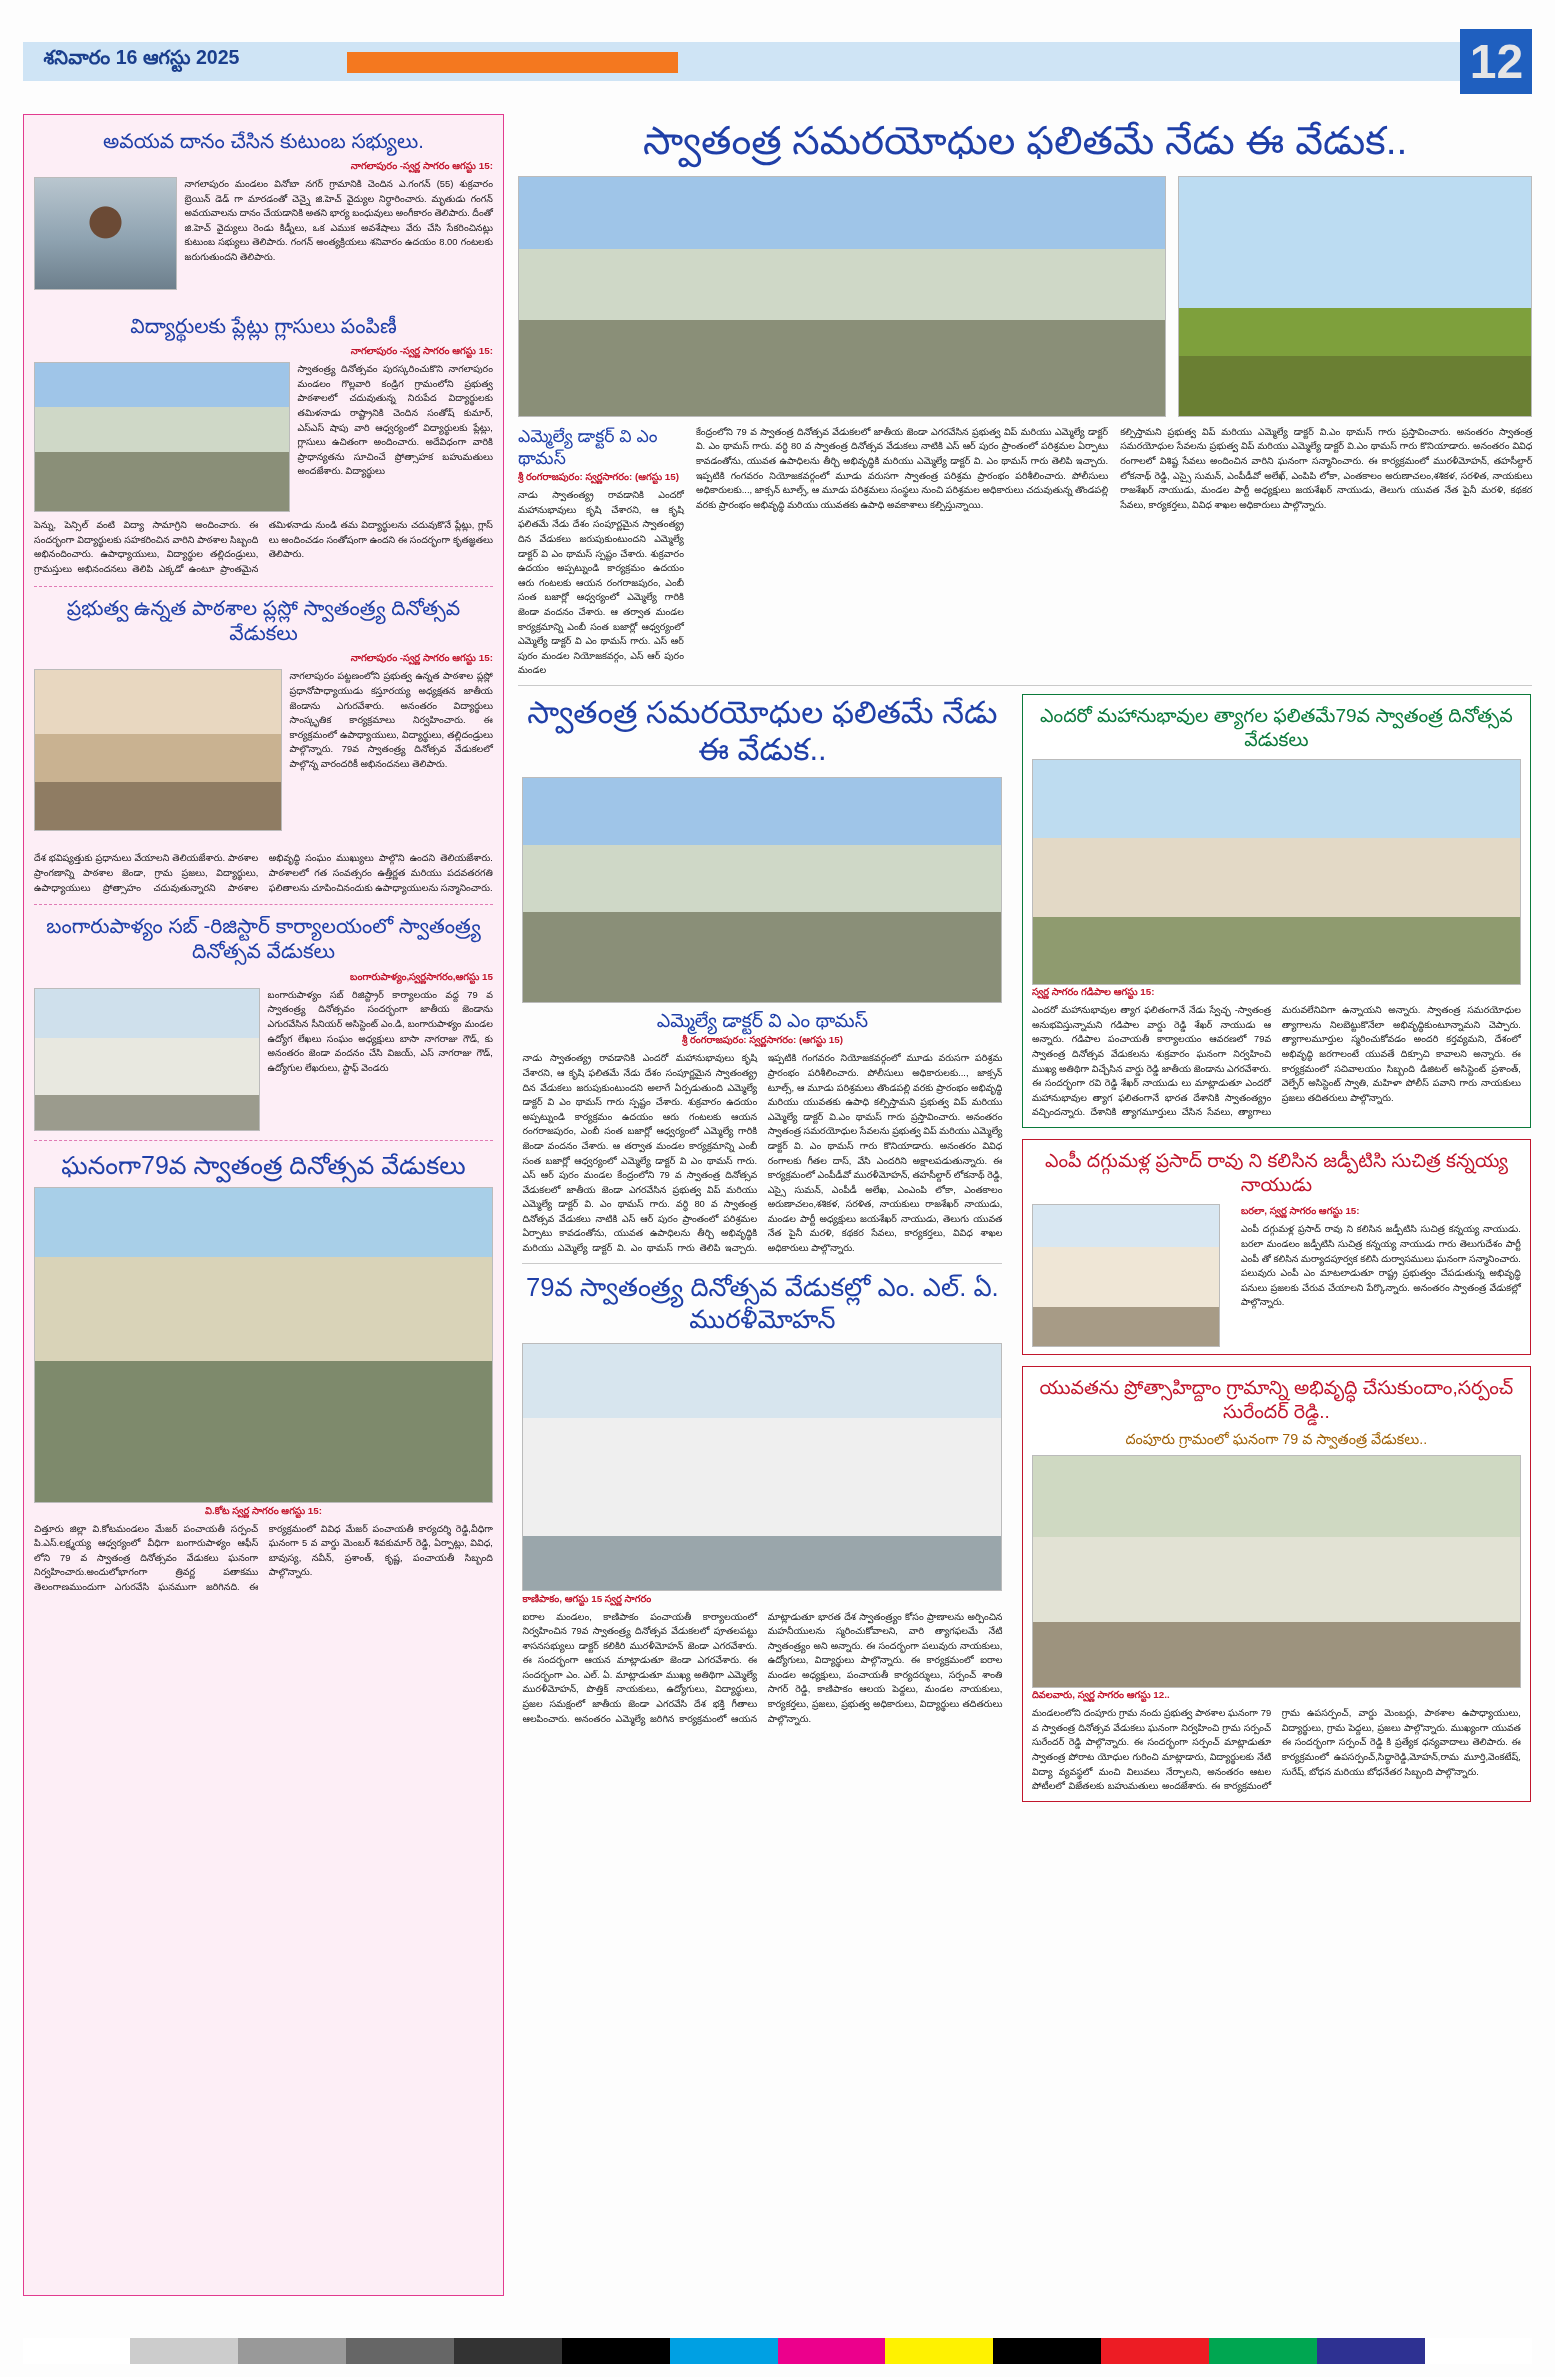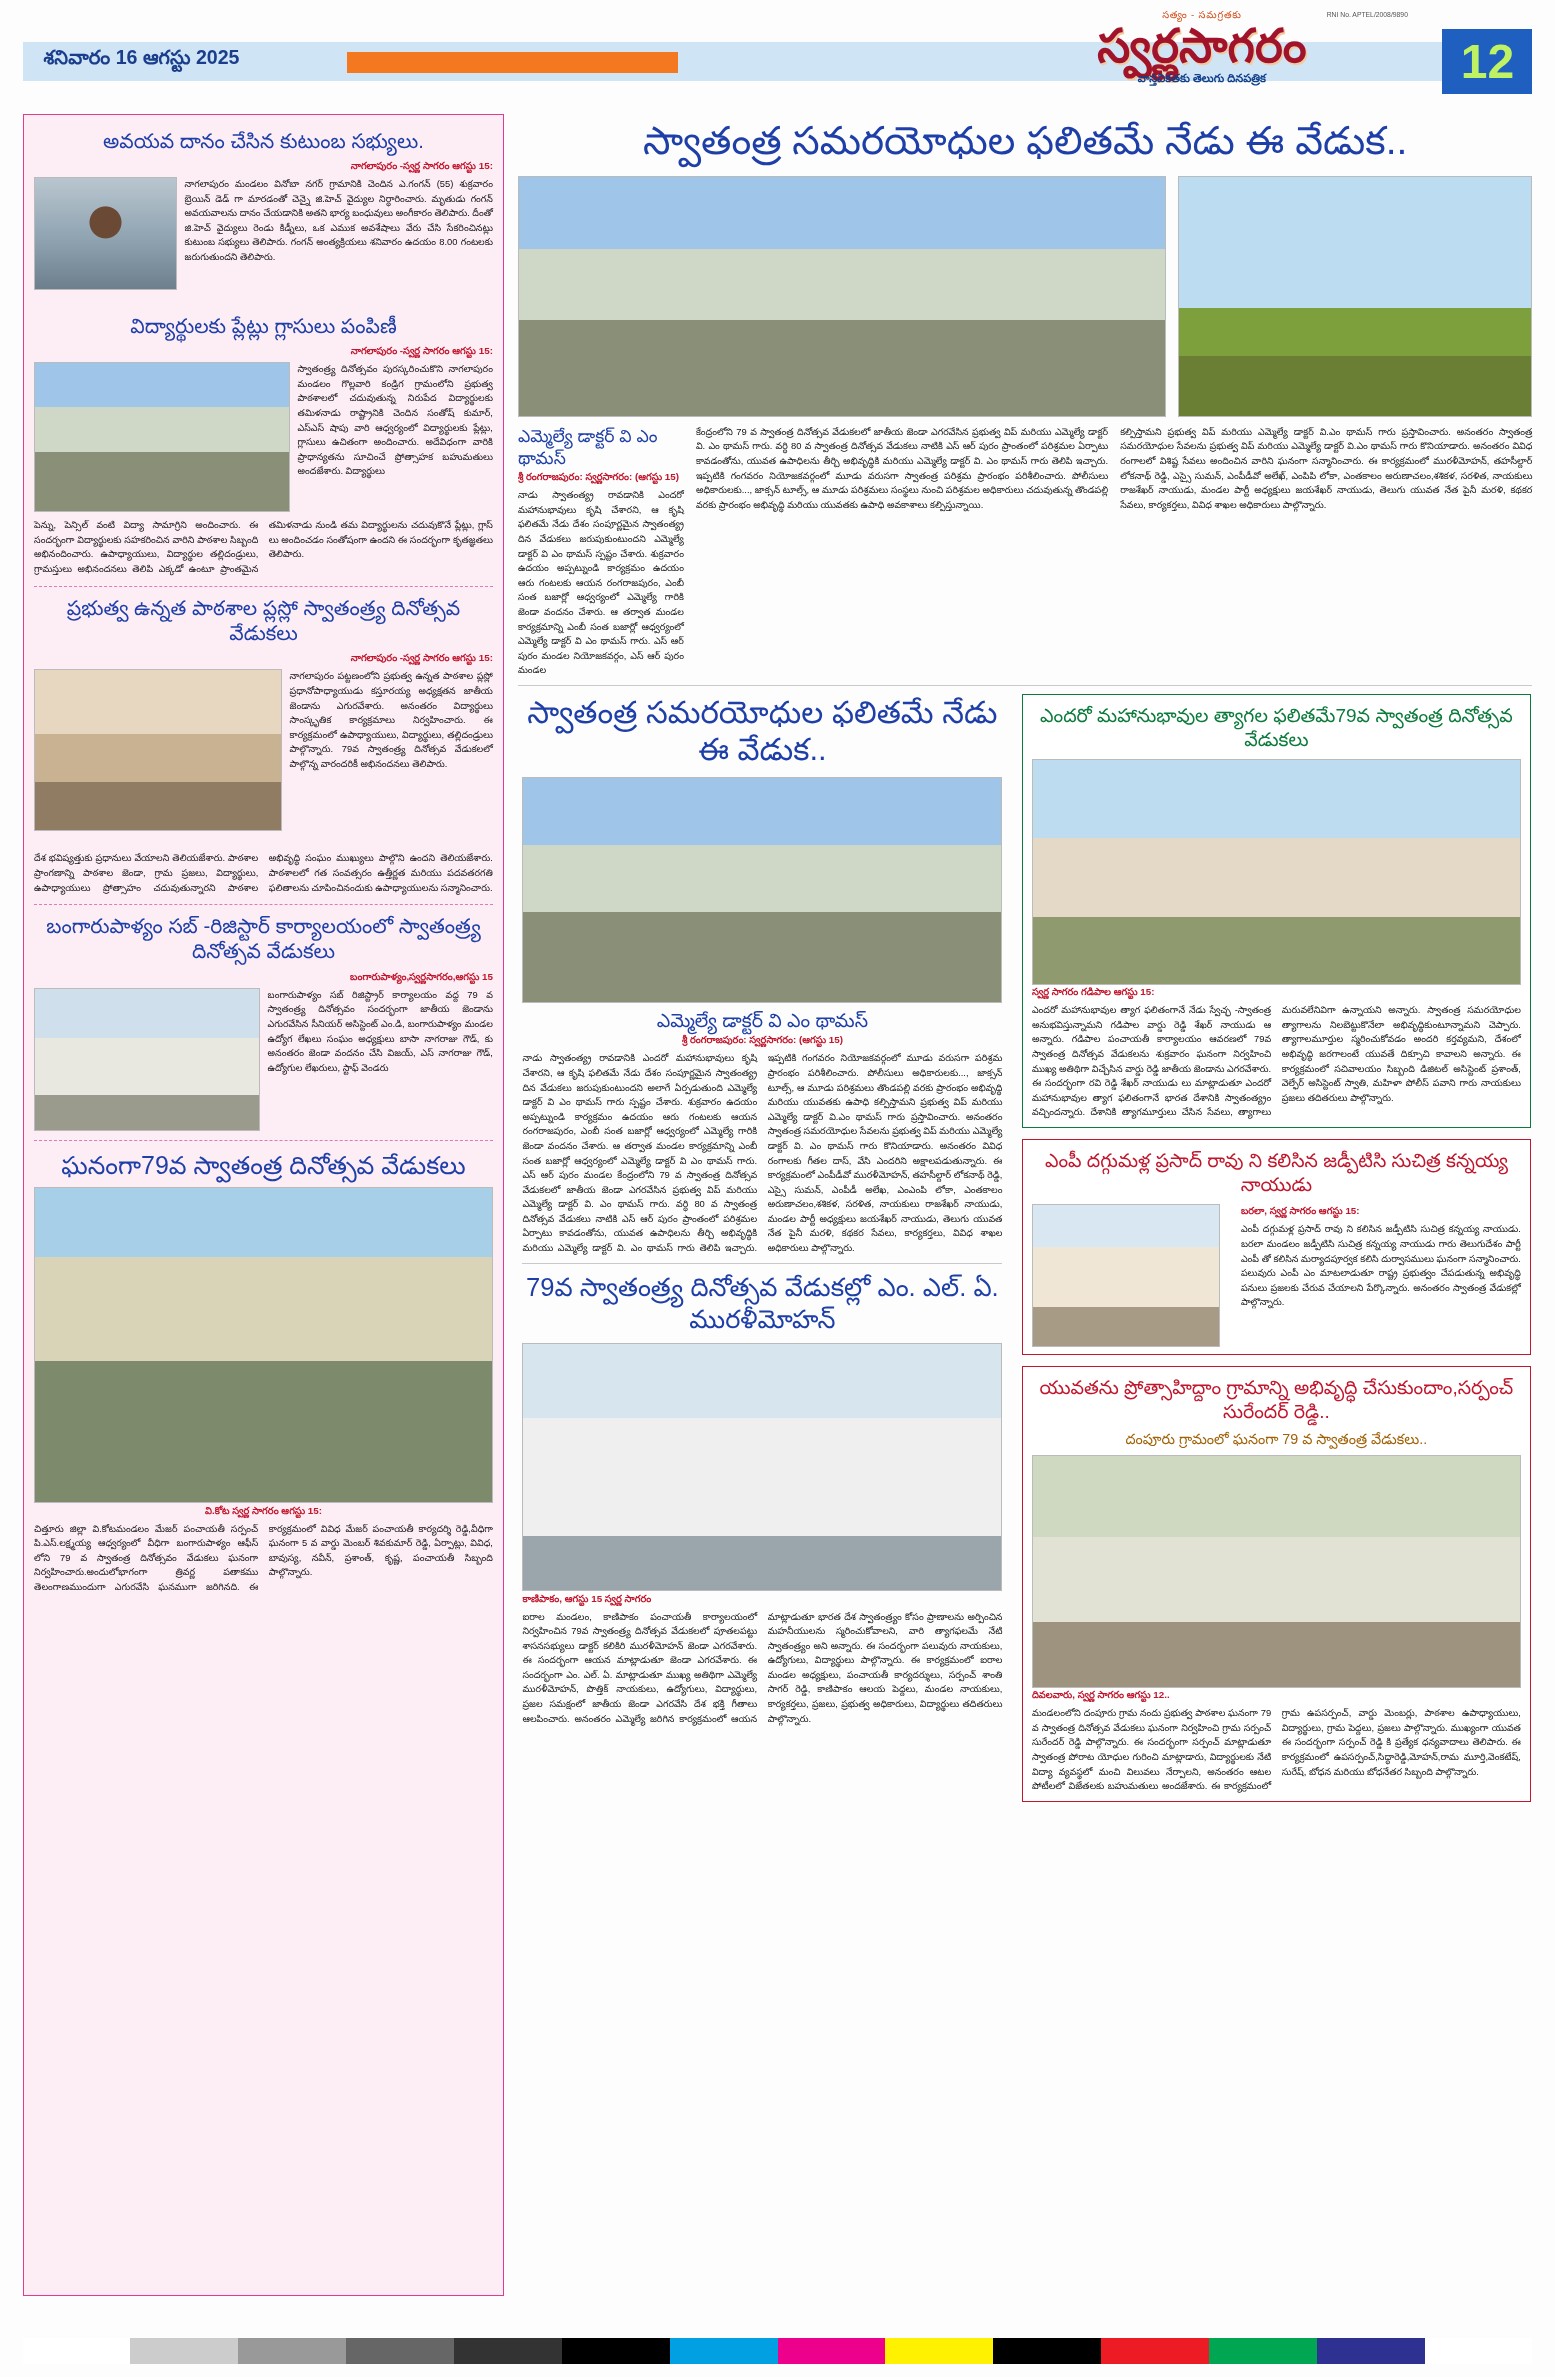--- a/index.html
+++ b/index.html
@@ -92,24 +92,24 @@
     left: 324px;
     width: 331px;
     height: 21px;
     background: #f4781f;
     z-index: 1;
   }
   .page-no {
     position: absolute;
     right: 0;
     top: 12px;
-    width: 90px;
+    width: 72px;
     height: 65px;
     background: #1f5fbf;
-    color: #bef264;
+    color: #e5e5e5;
     font-size: 48px;
     font-weight: bold;
     display: flex;
     align-items: center;
     justify-content: center;
     z-index: 5;
     text-align: right;
   }
 
   
@@ -241,26 +241,20 @@
 </head>
 <body>
 
 <div class="page">
 
   <div class="masthead">
     <div class="masthead-band"></div>
     <div class="orange-bar"></div>
     <div class="masthead-date">శనివారం 16 ఆగస్టు 2025</div>
     <div class="masthead-mid"></div>
-    <div class="masthead-logo">
-      <div class="logo-reg">RNI No. APTEL/2008/9890</div>
-      <div class="logo-tiny">సత్యం - సమగ్రతకు</div>
-      <div class="logo-main">స్వర్ణసాగరం</div>
-      <div class="logo-sub">వాస్తవికతకు తెలుగు దినపత్రిక</div>
-    </div>
     <div class="page-no">12</div>
   </div>
 
   <div class="content">
 
     <div class="col-left">
 
       <div>
         <div class="hl h-left">అవయవ దానం చేసిన కుటుంబ సభ్యులు.</div>
         <div class="byline">నాగలాపురం -స్వర్ణ సాగరం ఆగస్టు 15:</div>

